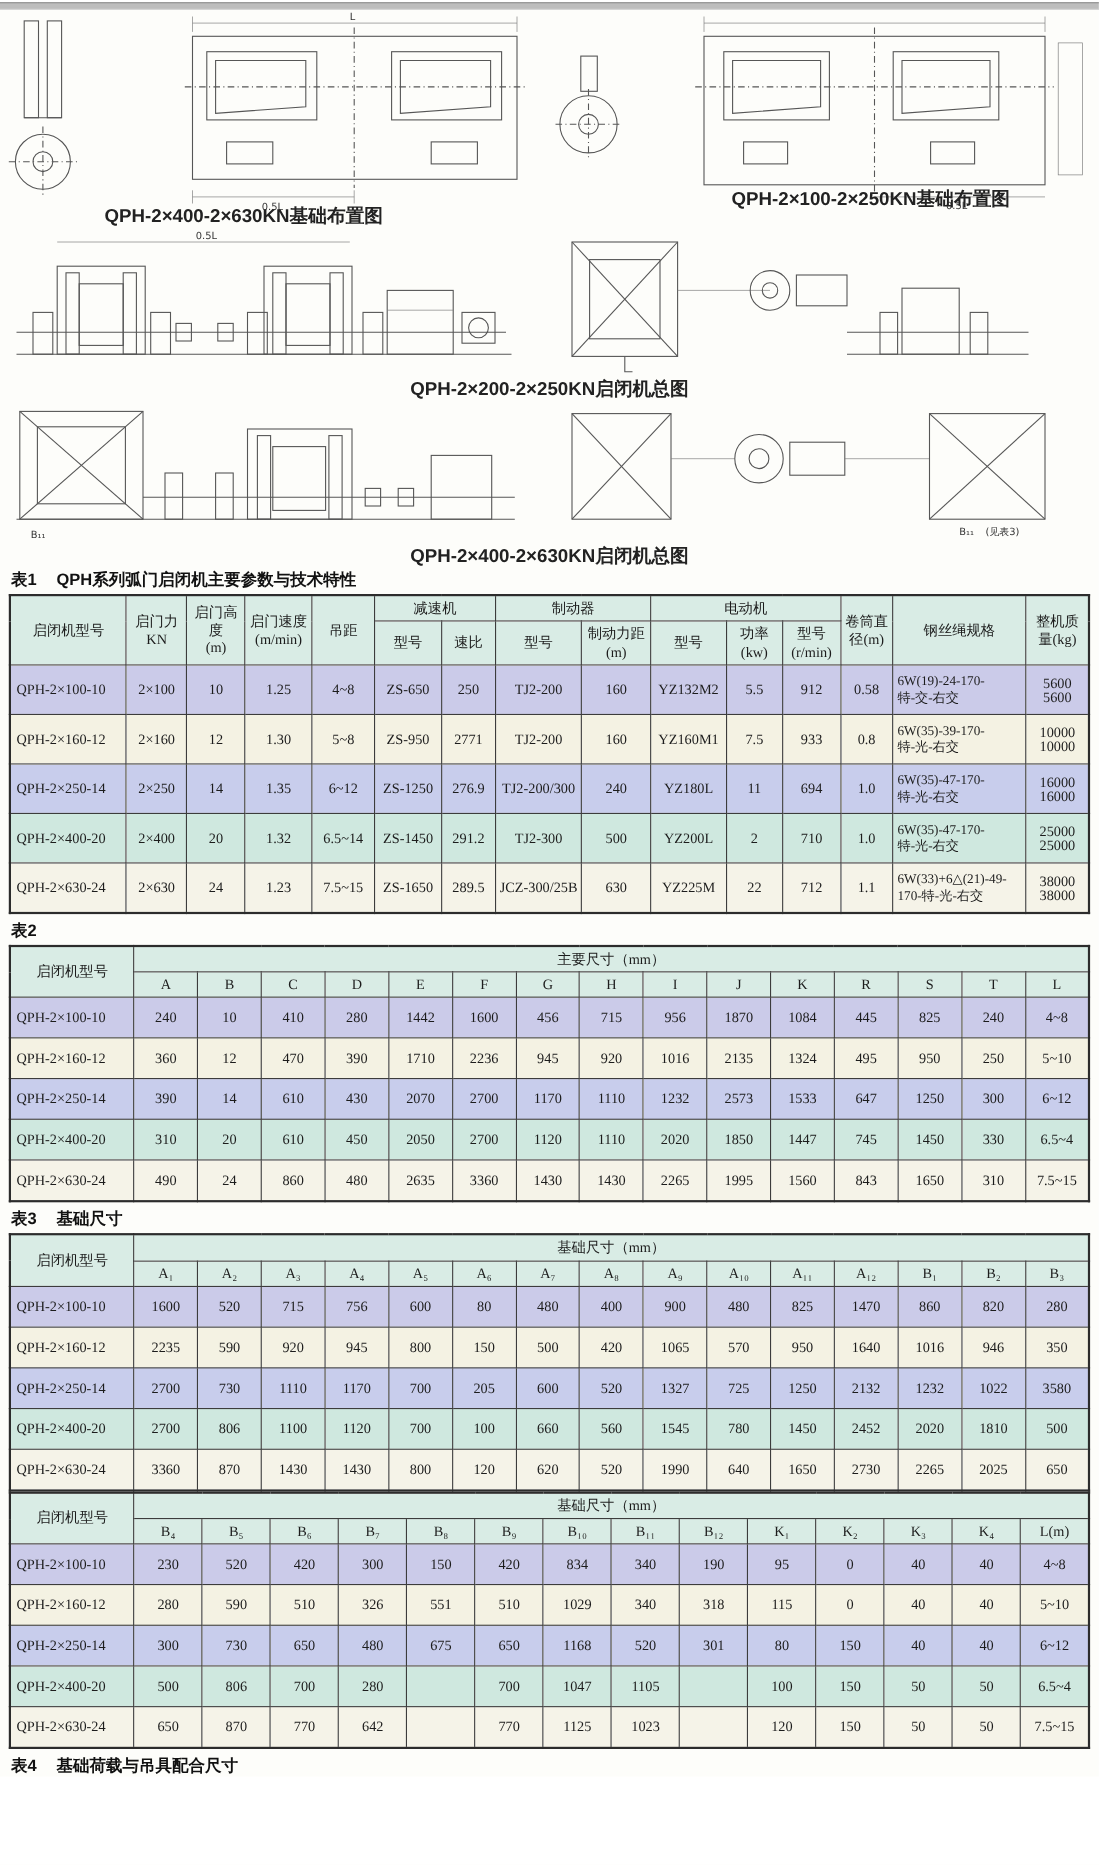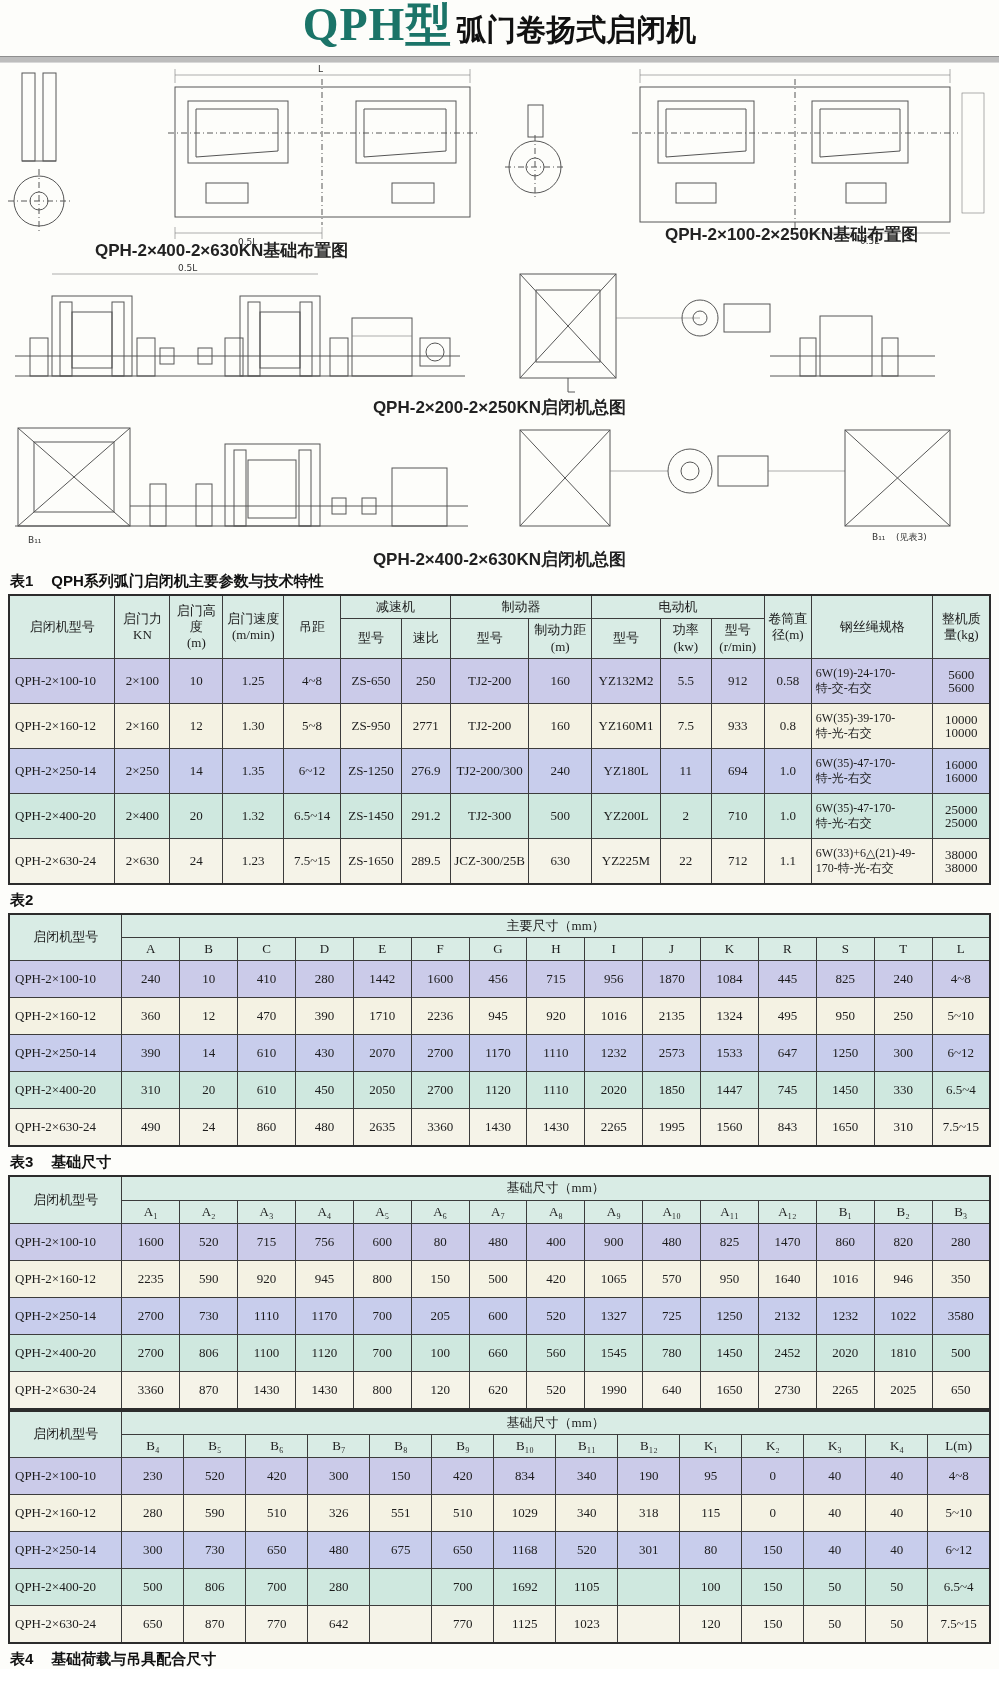--- a/index.html
+++ b/index.html
@@ -43,24 +43,20 @@
       stroke:#565656;stroke-width:1;fill:none;}
   .dwg text{fill:#333;font-family:"DejaVu Sans",sans-serif;font-size:9px;stroke:none;}
   .dwg .dash{stroke-dasharray:6 3 1 3;}
   .dwg .thin{stroke-width:0.6;stroke:#7a7a7a;}
 </style>
 </head>
 <body>
 
 <div id="page">
 
-  <div id="titlebar">
-    <span class="title-main">QPH型</span>
-    <span class="title-sub">弧门卷扬式启闭机</span>
-  </div>
   <div class="rule"></div>
 
   <div class="strip" style="height:195px;">
     <svg class="dwg" width="999" height="195" viewBox="0 0 999 195">
       <defs>
         <pattern id="h1" width="6" height="6" patternTransform="rotate(45)" patternUnits="userSpaceOnUse">
           <line x1="0" y1="0" x2="0" y2="6" stroke="#8a8a8a" stroke-width="0.8"></line>
         </pattern>
       </defs>
 
@@ -741,21 +737,21 @@
           <td>6~12</td>
         </tr>
         <tr class="r3">
           <td class="mdl">QPH-2×400-20</td>
           <td>500</td>
           <td>806</td>
           <td>700</td>
           <td>280</td>
           <td></td>
           <td>700</td>
-          <td>1692</td>
+          <td>1047</td>
           <td>1105</td>
           <td></td>
           <td>100</td>
           <td>150</td>
           <td>50</td>
           <td>50</td>
           <td>6.5~4</td>
         </tr>
         <tr class="r4">
           <td class="mdl">QPH-2×630-24</td>

